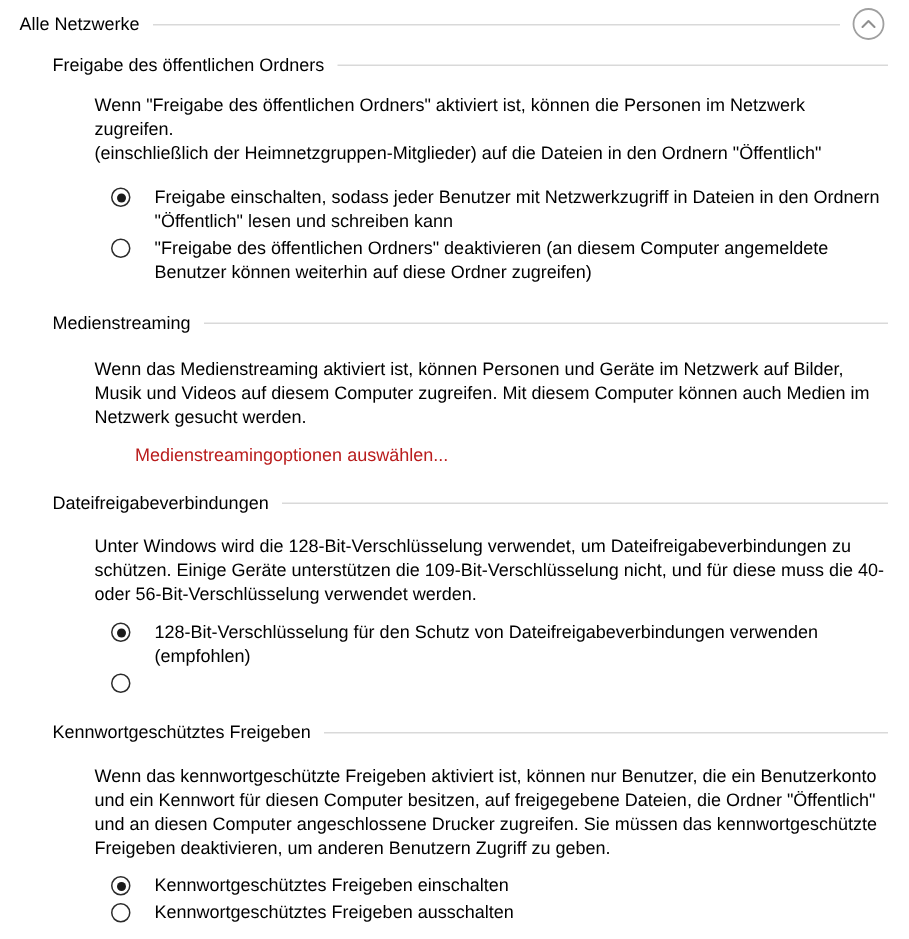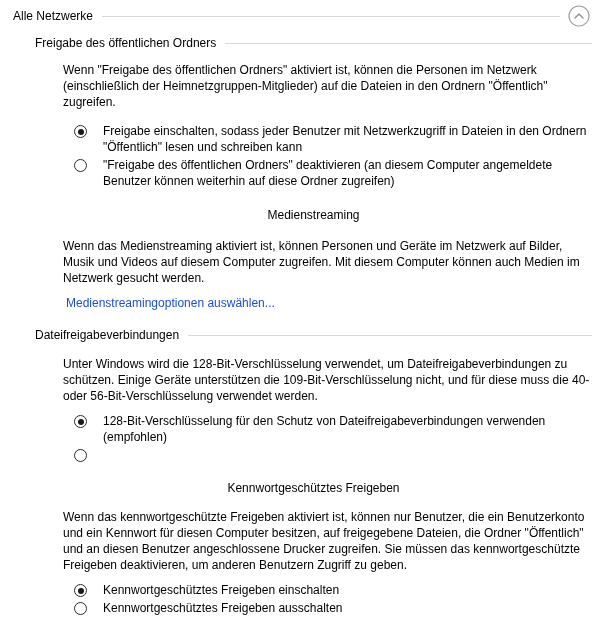--- a/index.html
+++ b/index.html
@@ -18,49 +18,49 @@
   .radio-row { display:flex; align-items:flex-start; margin-left:74px; margin-right:14px; cursor:default;gap:12px; }
   .radio-row + .radio-row { margin-top:2px; }
   .radio {
     width:13px; height:13px; border:1px solid #2b2b2b; border-radius:50%;
     flex:none; margin-top:2px; margin-right:4px; position:relative; background:#fff;
   }
   .radio.checked::after {
     content:""; position:absolute; left:2.5px; top:2.5px; width:6px; height:6px;
     border-radius:50%; background:#1a1a1a;
   }
-  .link { margin-left:66px; color:#1d4ed8; cursor:pointer; }
+  .link { margin-left:90px; color:#b91c1c; cursor:pointer; }
   .mt8  { margin-top:8px; }
   .mt9  { margin-top:9px; }
   .mt11 { margin-top:11px; }
   .mt13 { margin-top:13px; }
   .mt15 { margin-top:15px; }
   .mt16 { margin-top:16px; }
-  .mt18 { margin-top:18px;flex-direction:column; }
+  .mt18 { margin-top:18px; }
 </style>
 </head>
 <body>
 
 <div class="title-row">
   <span class="ttl">Alle Netzwerke</span>
   <span class="hline"></span>
   <svg class="collapse-btn" viewBox="0 0 22 22">
     <circle cx="11" cy="11" r="10" fill="none" stroke="#a0a0a0" stroke-width="1.2"></circle>
     <polyline points="7,13 11,9 15,13" fill="none" stroke="#8f8f8f" stroke-width="1.4" stroke-linecap="round" stroke-linejoin="round"></polyline>
   </svg>
 </div>
 
 <div class="sec-header mt8">
   <span>Freigabe des öffentlichen Ordners</span>
   <span class="hline"></span>
 </div>
 <div class="para mt11">
   <span class="pline">Wenn "Freigabe des öffentlichen Ordners" aktiviert ist, können die Personen im Netzwerk</span>
+  <span class="pline">zugreifen.</span>
   <span class="pline">(einschließlich der Heimnetzgruppen-Mitglieder) auf die Dateien in den Ordnern "Öffentlich"</span>
-  <span class="pline">zugreifen.</span>
 </div>
 <div class="radio-row mt13">
   <span class="radio checked"></span>
   <span>
     <span class="rline">Freigabe einschalten, sodass jeder Benutzer mit Netzwerkzugriff in Dateien in den Ordnern</span>
     <span class="rline">"Öffentlich" lesen und schreiben kann</span>
   </span>
 </div>
 <div class="radio-row">
   <span class="radio"></span>
@@ -101,21 +101,21 @@
   <span class="radio"></span>
 </div>
 
 <div class="sec-header mt18">
   <span>Kennwortgeschütztes Freigeben</span>
   <span class="hline"></span>
 </div>
 <div class="para mt13">
   <span class="pline">Wenn das kennwortgeschützte Freigeben aktiviert ist, können nur Benutzer, die ein Benutzerkonto</span>
   <span class="pline">und ein Kennwort für diesen Computer besitzen, auf freigegebene Dateien, die Ordner "Öffentlich"</span>
-  <span class="pline">und an diesen Benutzer angeschlossene Drucker zugreifen. Sie müssen das kennwortgeschützte</span>
+  <span class="pline">und an diesen Computer angeschlossene Drucker zugreifen. Sie müssen das kennwortgeschützte</span>
   <span class="pline">Freigeben deaktivieren, um anderen Benutzern Zugriff zu geben.</span>
 </div>
 <div class="radio-row mt9">
   <span class="radio checked"></span>
   <span>
     <span class="rline">Kennwortgeschütztes Freigeben einschalten</span>
   </span>
 </div>
 <div class="radio-row">
   <span class="radio"></span>

